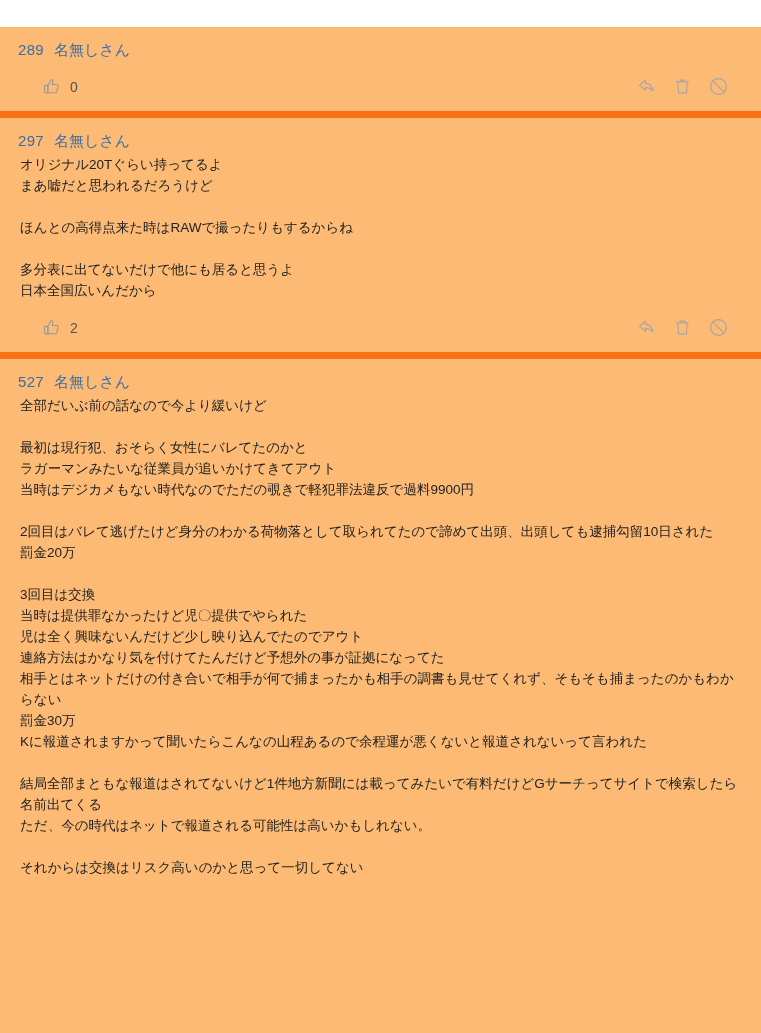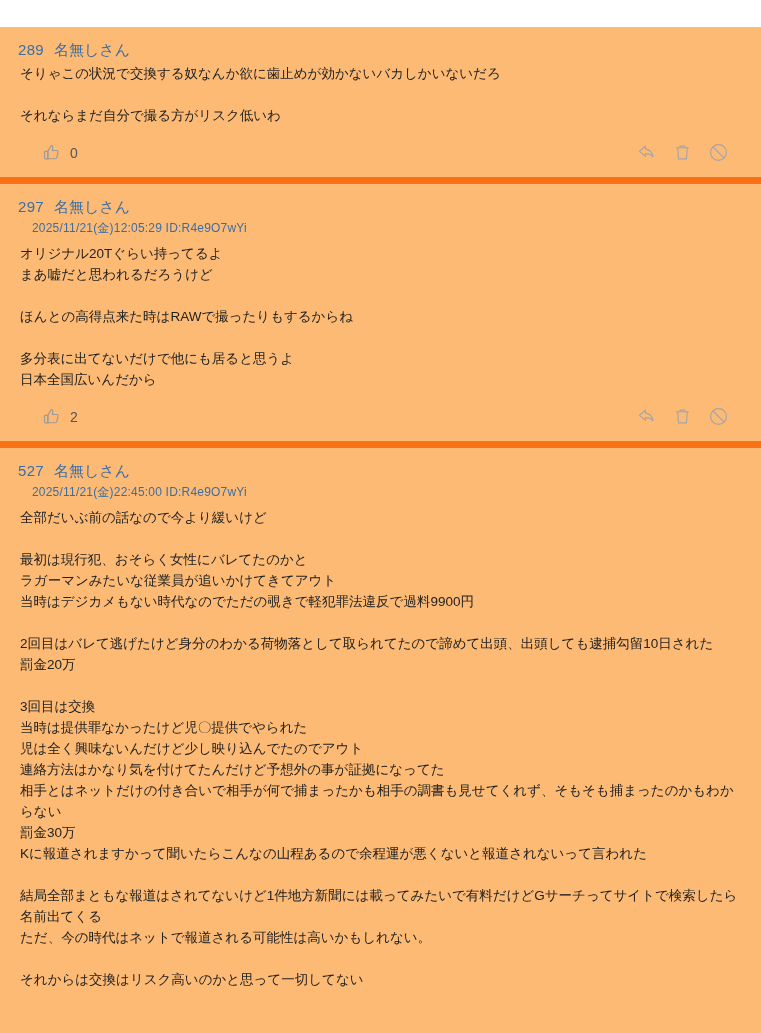--- a/index.html
+++ b/index.html
@@ -110,23 +110,20 @@
 <div class="page">
   <div class="top-strip"></div>
 
   <div class="thread">
 
     <div class="post">
       <div class="post-head">
         <span class="post-num">289</span>
         <span class="post-author">名無しさん</span>
       </div>
-      <div class="post-body">そりゃこの状況で交換する奴なんか欲に歯止めが効かないバカしかいないだろ
-
-それならまだ自分で撮る方がリスク低いわ</div>
       <div class="post-footer">
         <div class="like-group">
           <span class="icon">
             <svg width="20" height="20" viewBox="0 0 24 24" fill="none" stroke="#9a9a9a" stroke-width="1.4">
               <path d="M7 10v9H4a1 1 0 0 1-1-1v-7a1 1 0 0 1 1-1h3z"></path>
               <path d="M7 10l4-7c1.2 0 2 .8 2 2l-.6 4h5.2c1 0 1.8.9 1.6 1.9l-1.3 6.4c-.2.9-1 1.6-1.9 1.6H7V10z"></path>
             </svg>
           </span>
           <span class="like-count">0</span>
         </div>
@@ -151,21 +148,20 @@
           </span>
         </div>
       </div>
     </div>
 
     <div class="post">
       <div class="post-head">
         <span class="post-num">297</span>
         <span class="post-author">名無しさん</span>
       </div>
-      <div class="post-meta">2025/11/21(金)12:05:29 ID:R4e9O7wYi</div>
       <div class="post-body">オリジナル20Tぐらい持ってるよ
 まあ嘘だと思われるだろうけど
 
 ほんとの高得点来た時はRAWで撮ったりもするからね
 
 多分表に出てないだけで他にも居ると思うよ
 日本全国広いんだから</div>
       <div class="post-footer">
         <div class="like-group">
           <span class="icon">
@@ -197,21 +193,20 @@
           </span>
         </div>
       </div>
     </div>
 
     <div class="post">
       <div class="post-head">
         <span class="post-num">527</span>
         <span class="post-author">名無しさん</span>
       </div>
-      <div class="post-meta">2025/11/21(金)22:45:00 ID:R4e9O7wYi</div>
       <div class="post-body">全部だいぶ前の話なので今より緩いけど
 
 最初は現行犯、おそらく女性にバレてたのかと
 ラガーマンみたいな従業員が追いかけてきてアウト
 当時はデジカメもない時代なのでただの覗きで軽犯罪法違反で過料9900円
 
 2回目はバレて逃げたけど身分のわかる荷物落として取られてたので諦めて出頭、出頭しても逮捕勾留10日された
 罰金20万
 
 3回目は交換

